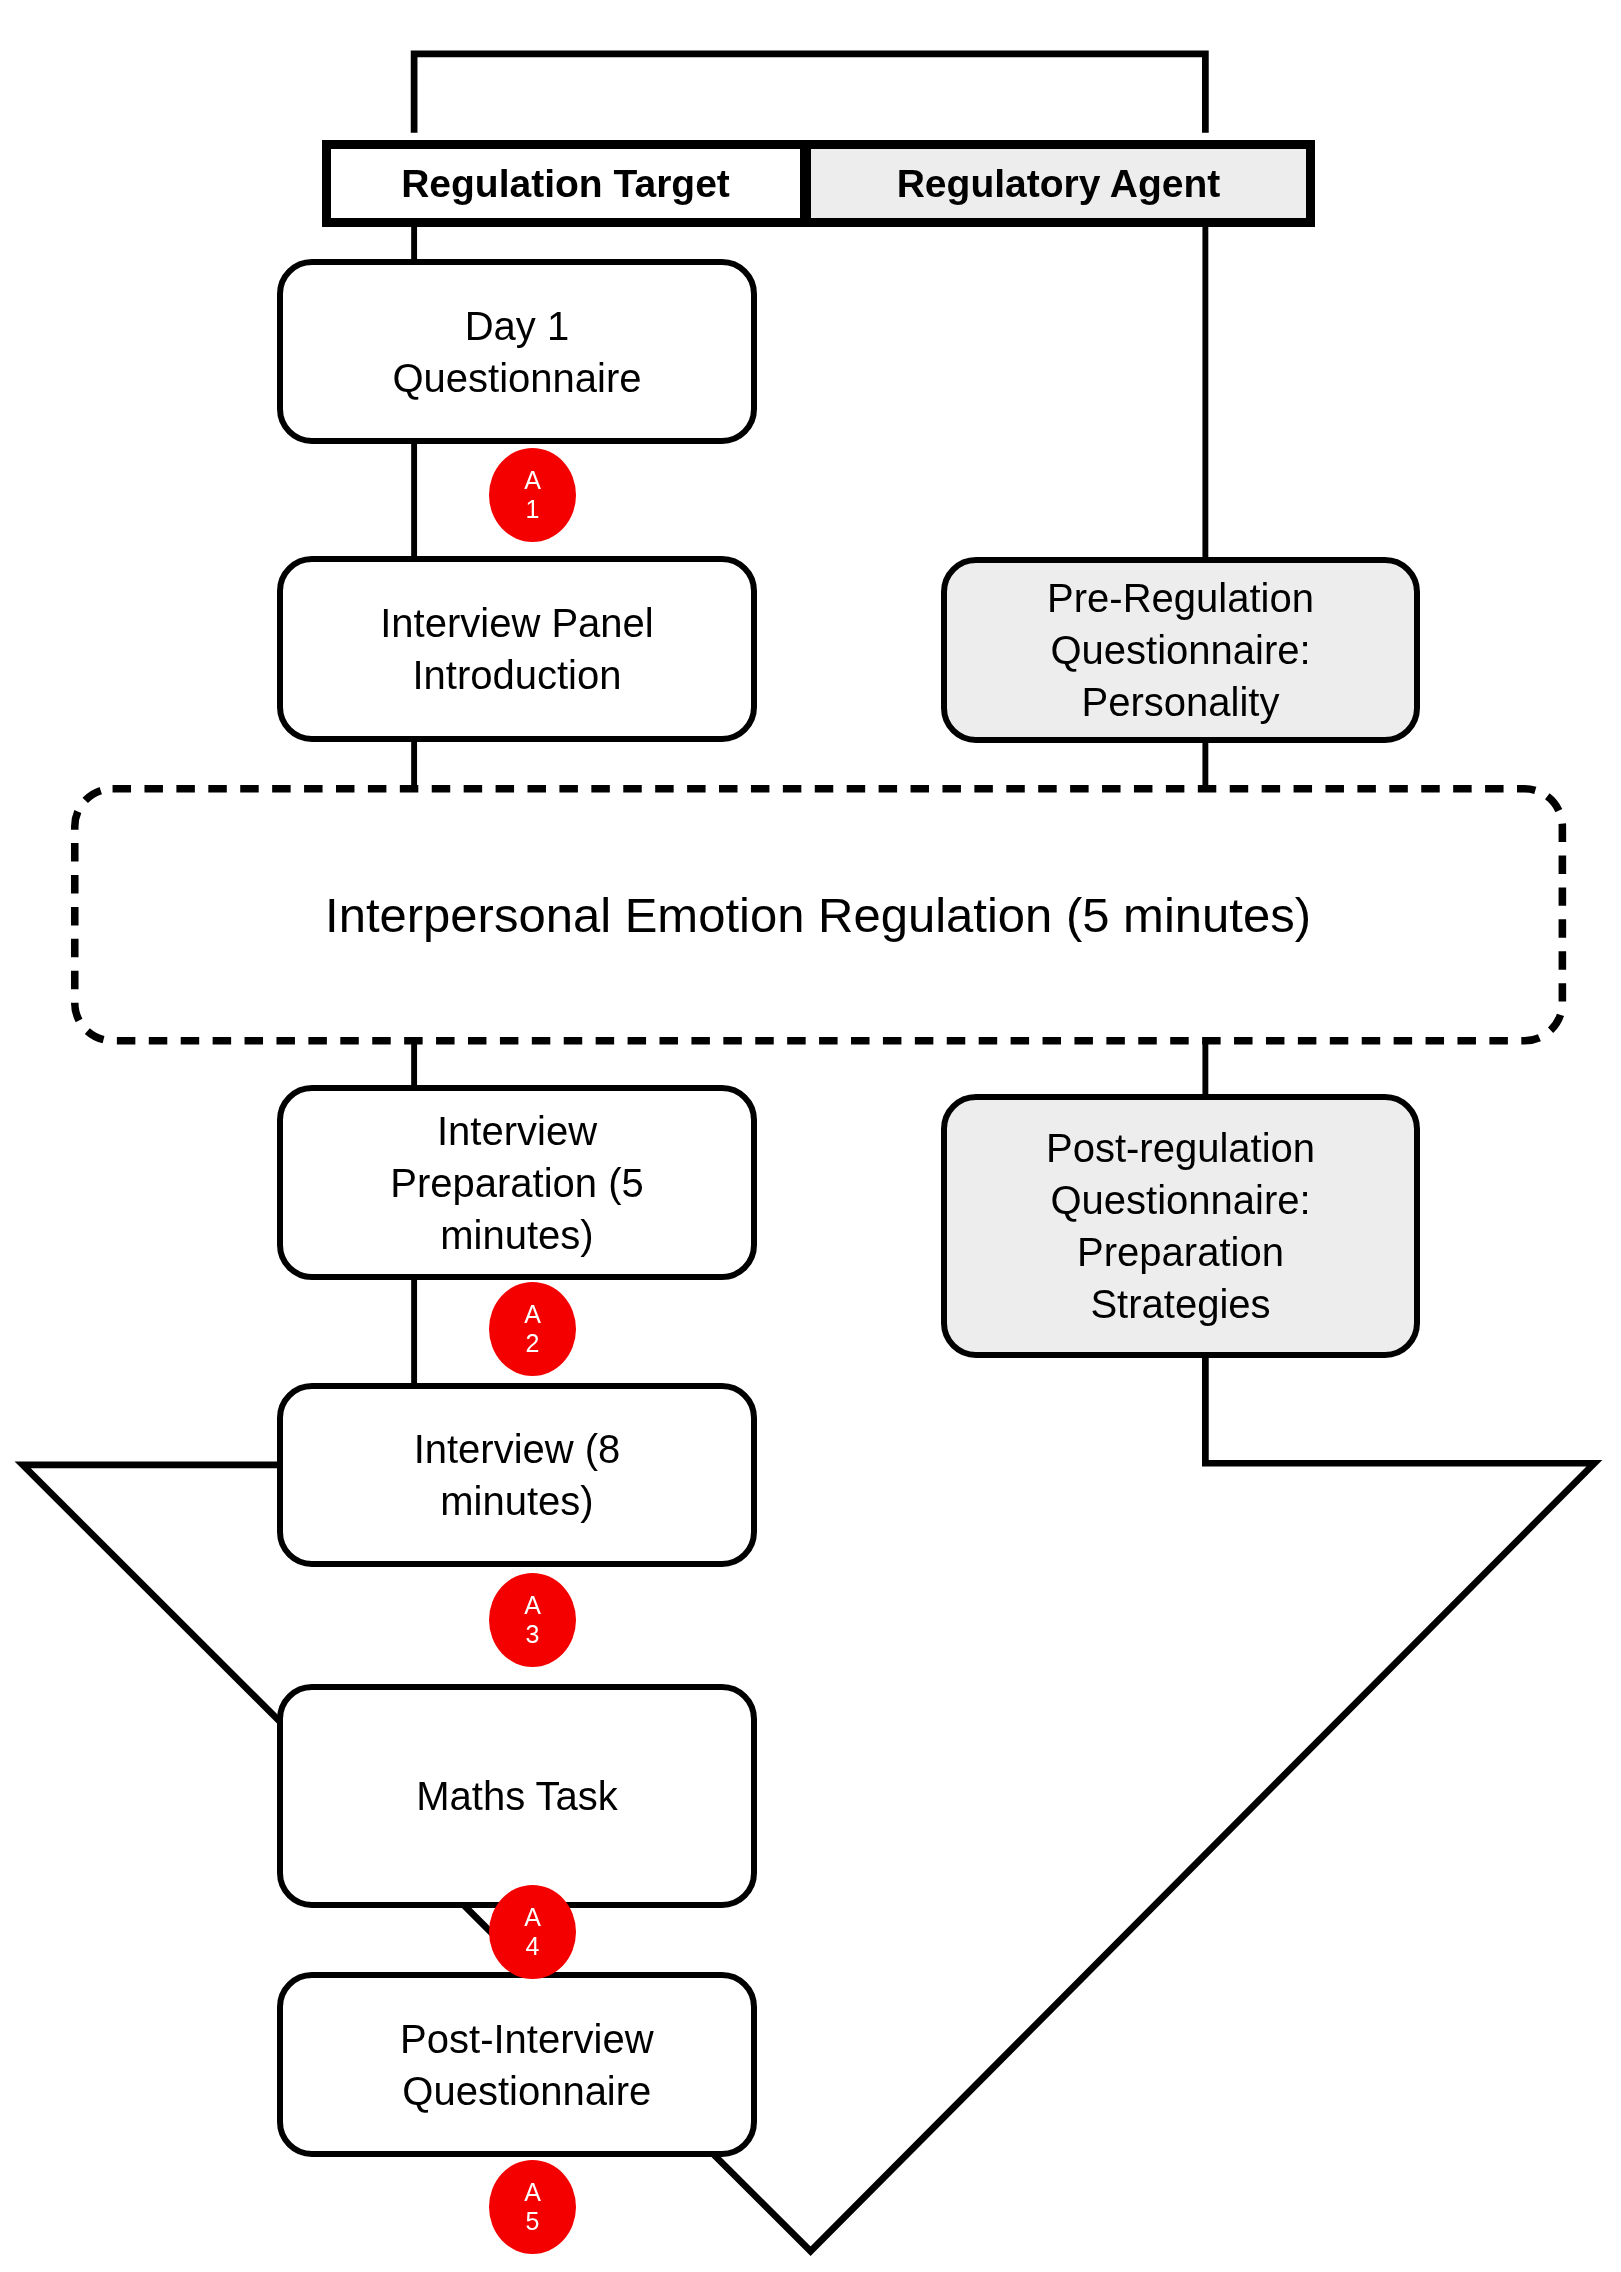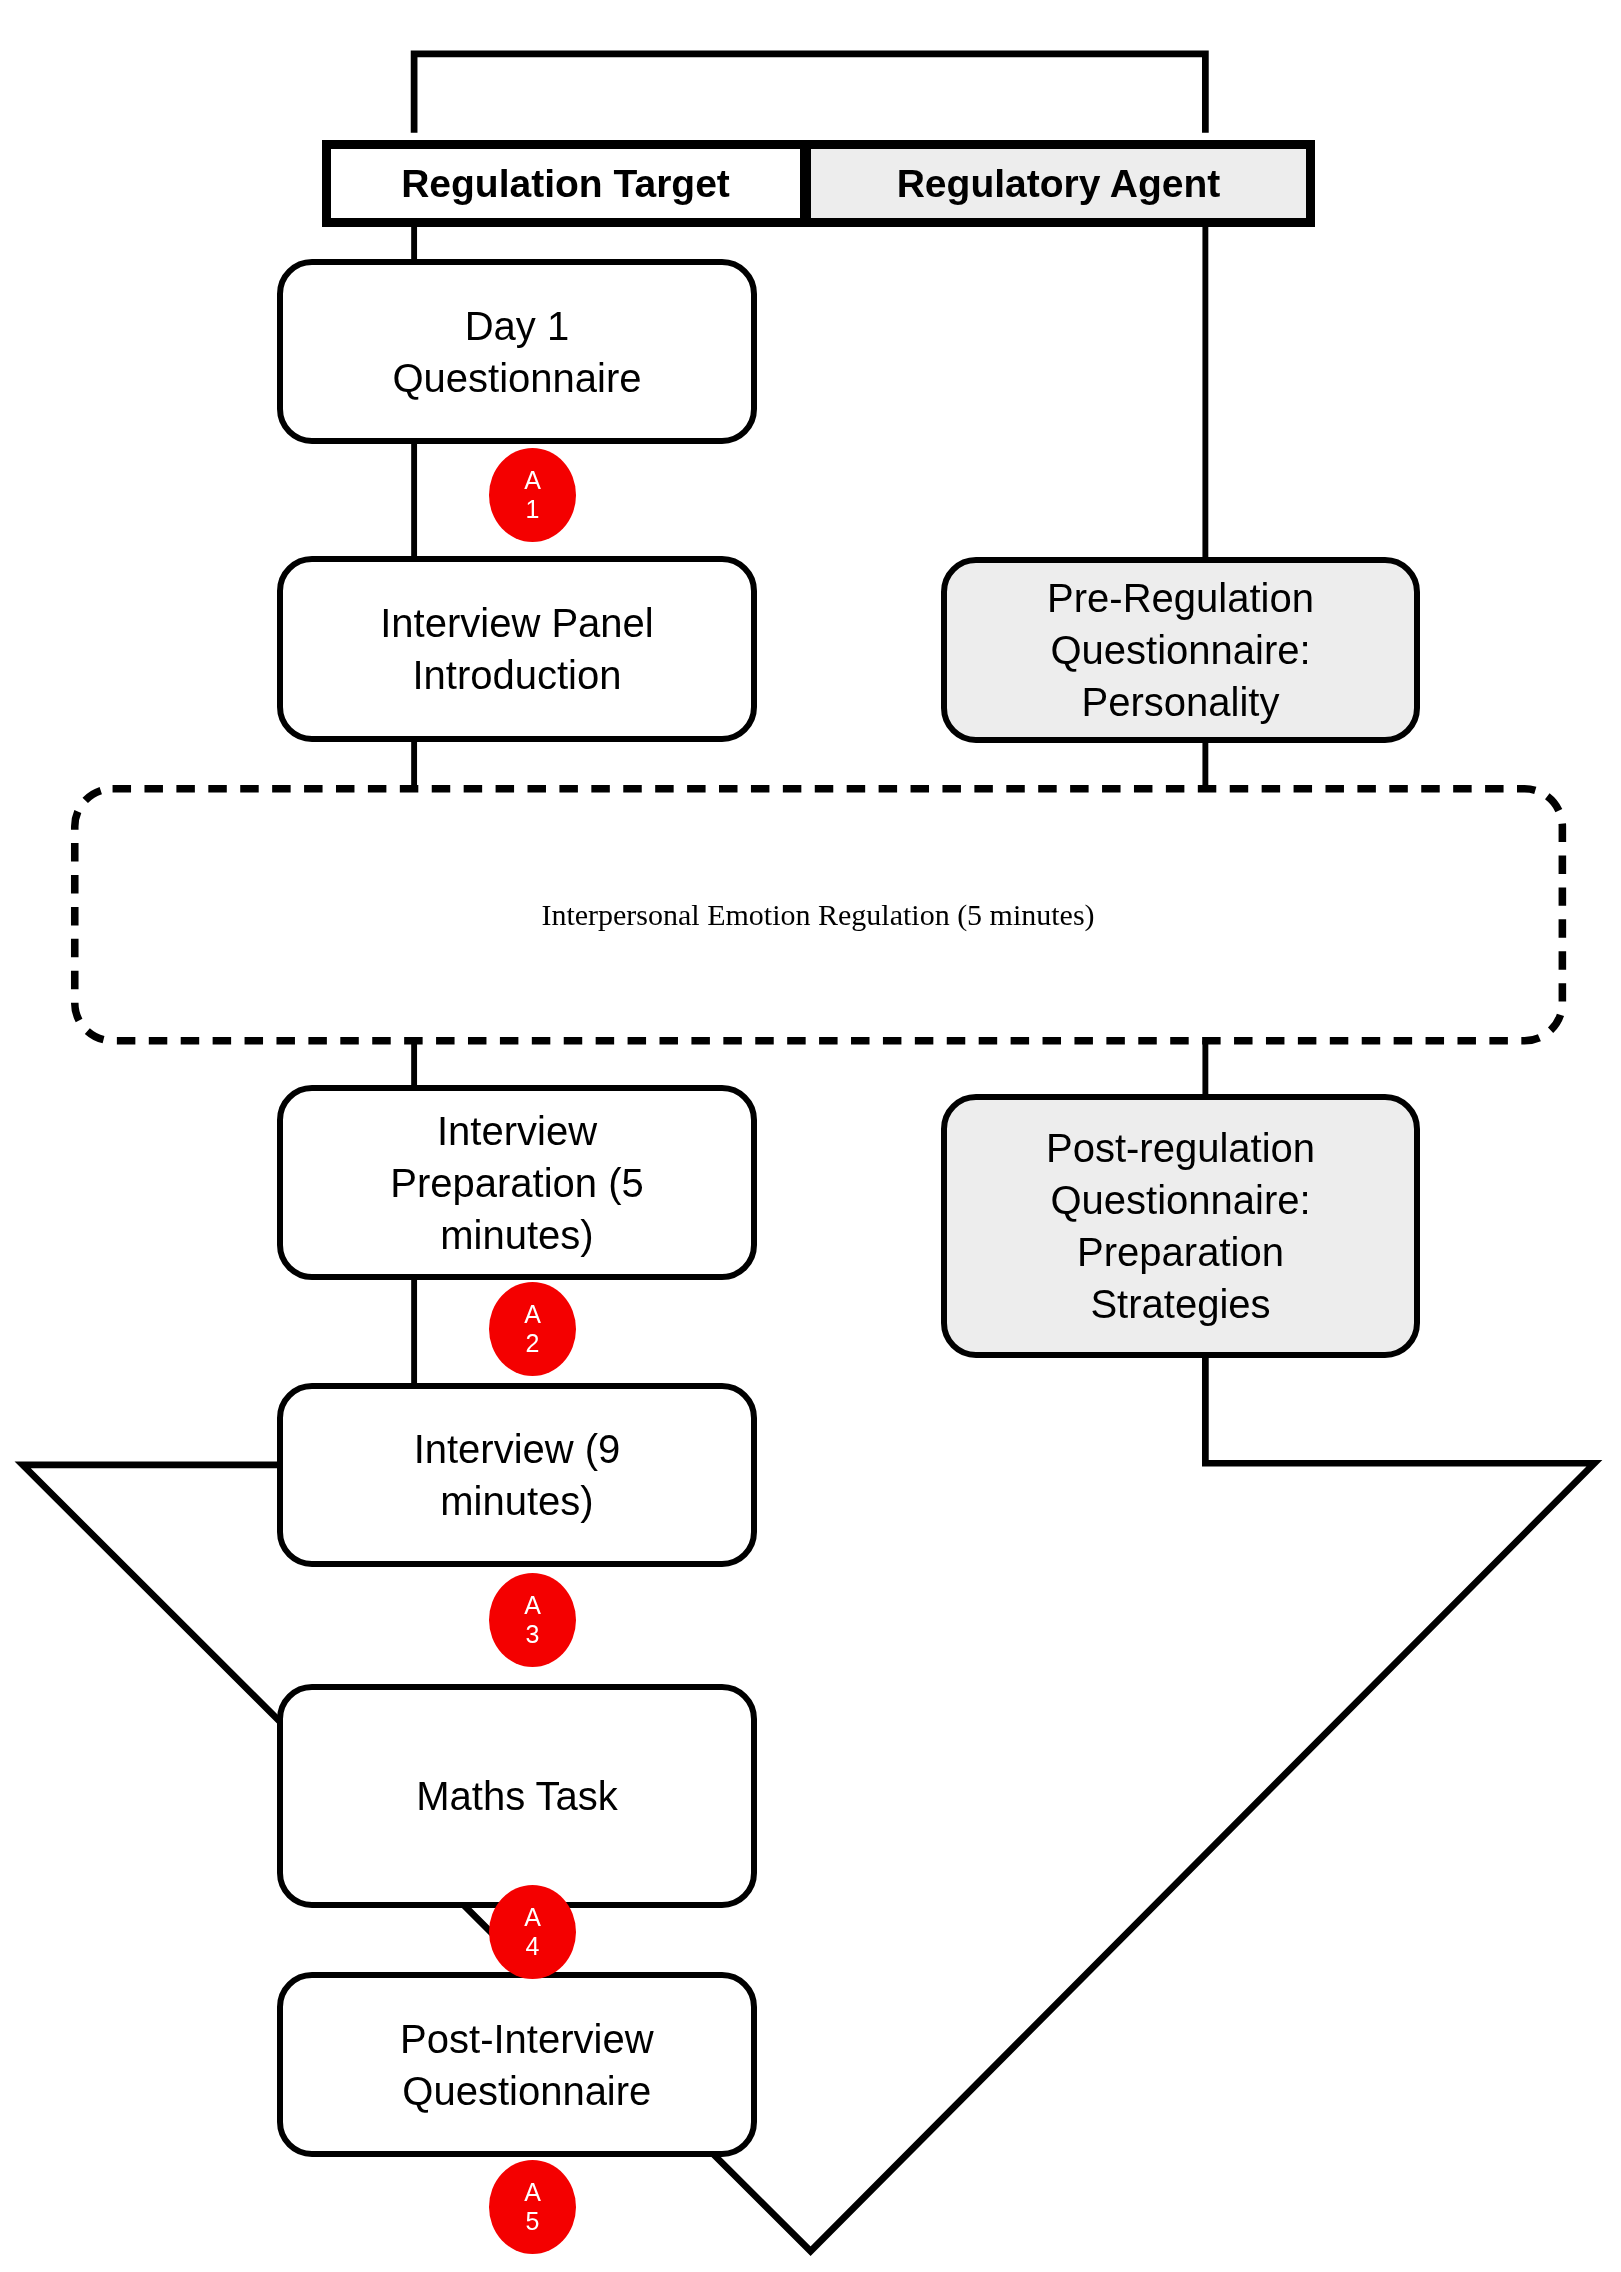--- a/index.html
+++ b/index.html
@@ -39,21 +39,21 @@
   .header .cell{
     display:flex;align-items:center;justify-content:center;
     font-size:39px;font-weight:bold;color:#000;white-space:nowrap;
   }
   .header .cell.target{width:469px;}
   .header .cell.agent{flex:1;border-left:11px solid var(--line);background:var(--agent-fill);}
   .shared-label{
     position:absolute;z-index:2;
     left:71px;top:785px;width:1494px;height:259px;
     display:flex;align-items:center;justify-content:center;
-    font-size:30px;color:#000;text-align:center;font-family:Liberation Serif, serif;
+    font-size:49px;color:#000;text-align:center;
   }
   .badge{
     position:absolute;z-index:3;
     width:87px;height:94px;
     border-radius:50%;
     background:var(--badge-red);
     color:#ffffff;
     display:flex;flex-direction:column;align-items:center;justify-content:center;
     font-size:25px;line-height:28.6px;text-align:center;
   }
@@ -105,21 +105,21 @@
     <div class="cell agent">Regulatory Agent</div>
   </div>
 
   <div class="node" id="node-day1">Day 1
 Questionnaire</div>
   <div class="node" id="node-panel">Interview Panel
 Introduction</div>
   <div class="node" id="node-prep">Interview
 Preparation (5
 minutes)</div>
-  <div class="node" id="node-interview">Interview (9
+  <div class="node" id="node-interview">Interview (8
 minutes)</div>
   <div class="node" id="node-maths">Maths Task</div>
   <div class="node" id="node-postint">Post-Interview
 Questionnaire</div>
 
   <div class="node agent" id="node-prereg">Pre-Regulation
 Questionnaire:
 Personality</div>
   <div class="node agent" id="node-postreg">Post-regulation
 Questionnaire:

